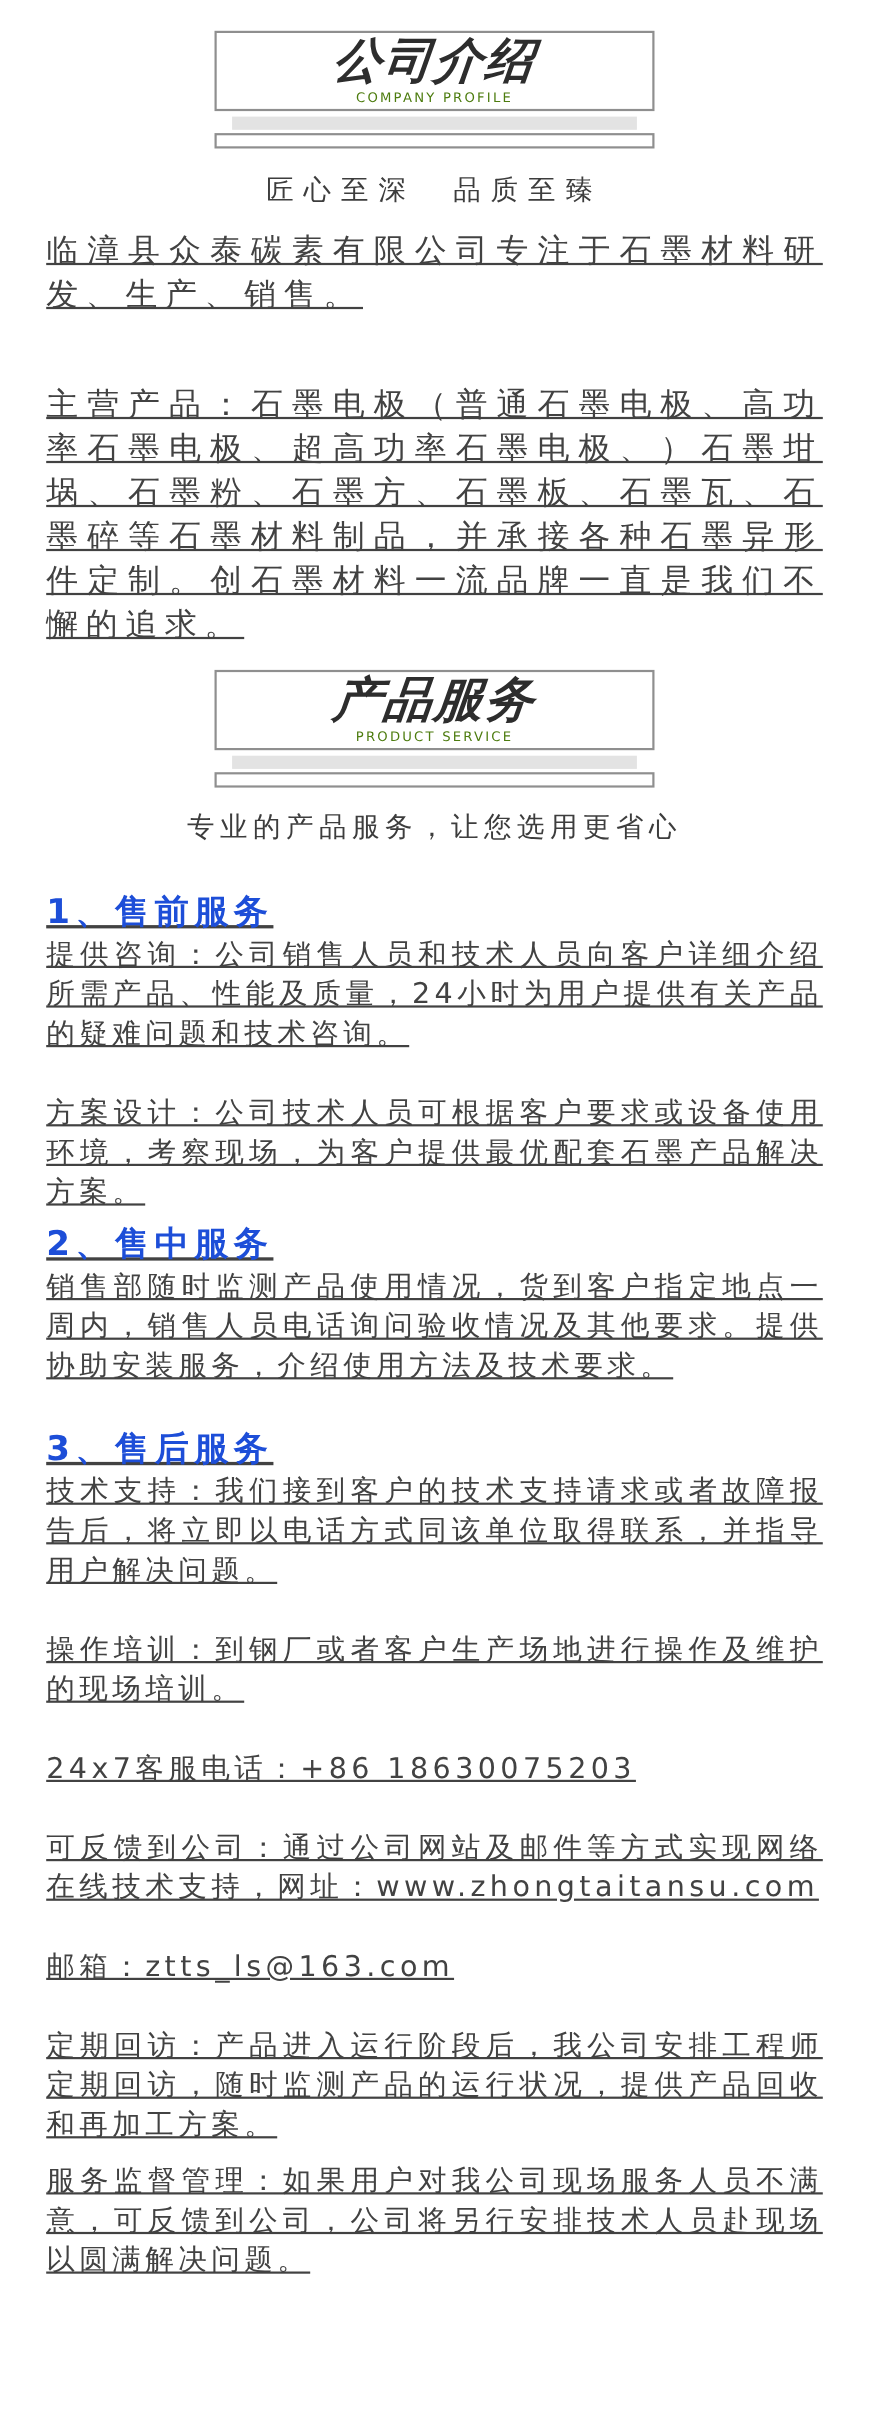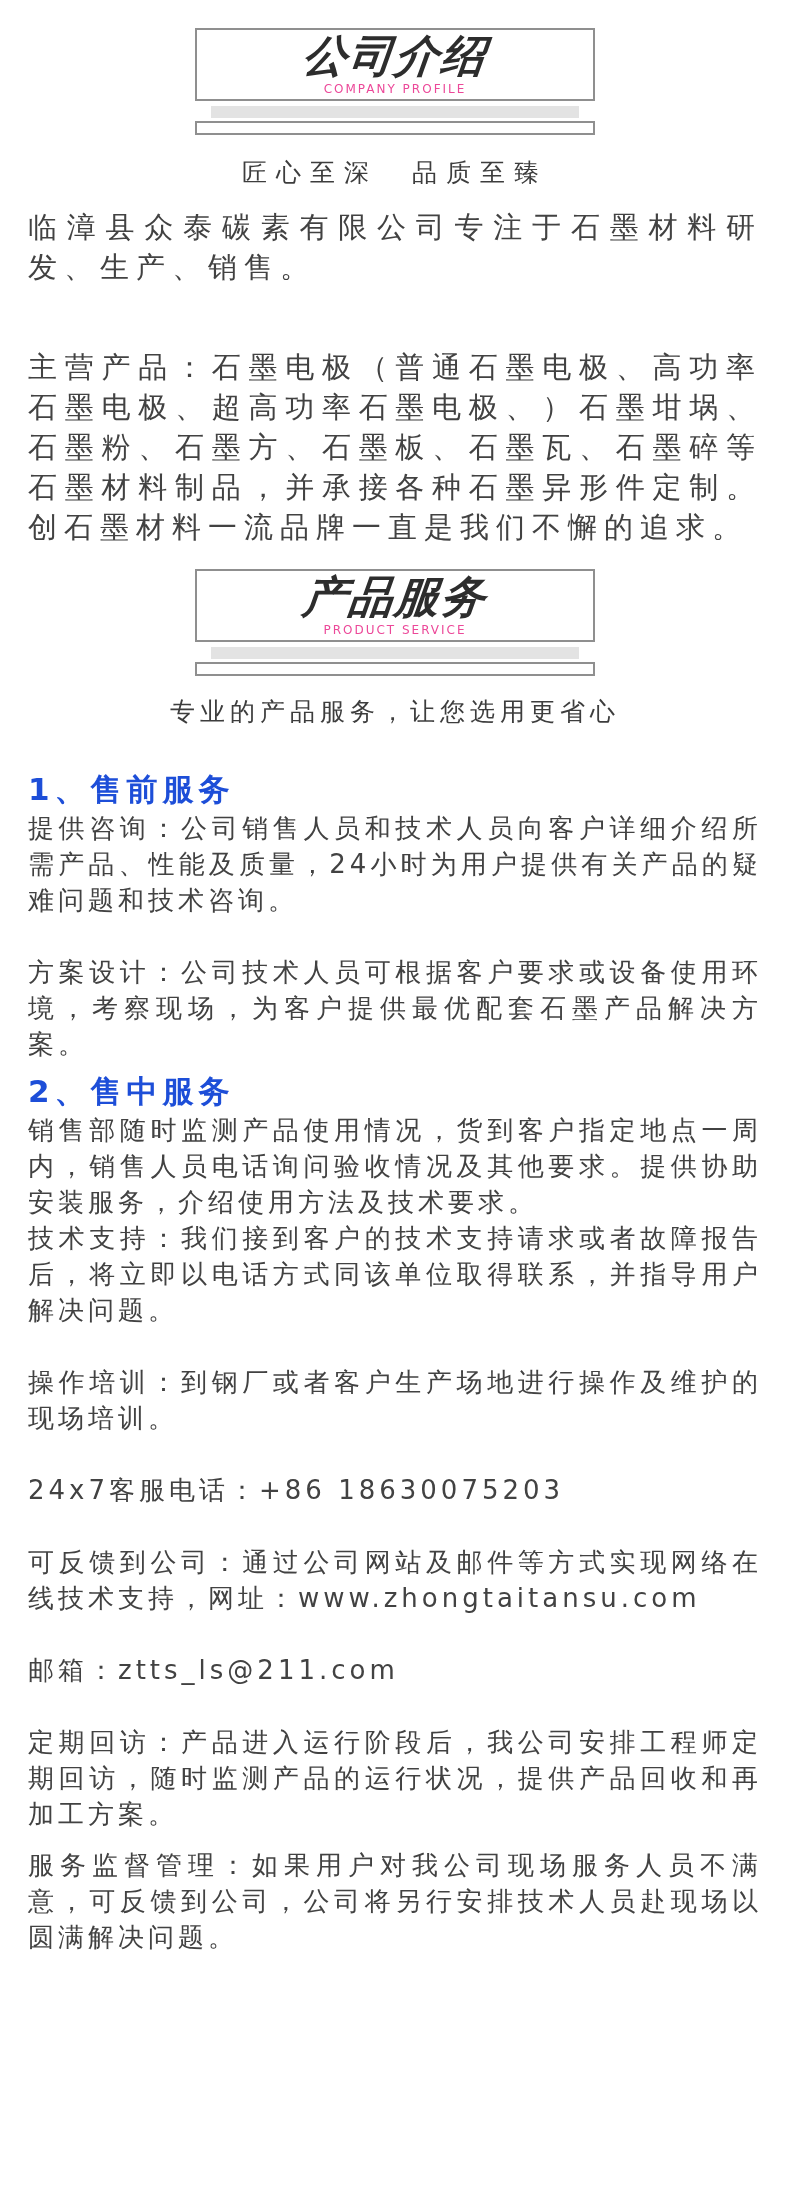--- a/index.html
+++ b/index.html
@@ -22,36 +22,36 @@
     display: flex; flex-direction: column; align-items: center; justify-content: center;
   }
   .hdr-title {
     font-size: 44px; line-height: 46px;
     font-weight: bold; font-style: italic;
     transform: skewX(-6deg);
     color: #2d2d2d; letter-spacing: 2px;
   }
   .hdr-sub {
     font-size: 12px; line-height: 14px;
-    letter-spacing: 2px; color: #ec4899; margin-top: 3px;
+    letter-spacing: 2px; color: #4d7c0f; margin-top: 3px;
     font-style: normal;
   }
   .hdr-gray-bar { width: 368px; height: 12px; background: #e3e3e3; margin: 5px auto 3px auto; }
   .hdr-outline-bar { width: 400px; height: 14px; border: 2px solid #8f8f8f; background: #ffffff; margin: 0 auto; }
 
   
   .tagline {
     text-align: center; color: #3d3d3d;
     font-size: 25px; line-height: 32px;
   }
   .tagline-1 { letter-spacing: 9px; margin-top: 22px; }
   .tagline-2 { letter-spacing: 5px; margin-top: 20px; }
 
   
-  .content { padding: 0 28px; }
+  .content { padding: 0 42px; text-decoration: underline; }
 
   .sec1-copy { margin-top: 18px; }
   .sec1-copy p {
     font-size: 29px; line-height: 40px; letter-spacing: 7px;
     text-align: justify; color: #424242;
   }
   .sec1-copy p + p { margin-top: 60px; }
 
   .sec1 { margin-bottom: 22px; }
   .sec2 { padding-bottom: 40px; }
@@ -112,26 +112,27 @@
       <div class="svc-copy">
         <p>提供咨询：公司销售人员和技术人员向客户详细介绍所需产品、性能及质量，24小时为用户提供有关产品的疑难问题和技术咨询。</p>
         <p>方案设计：公司技术人员可根据客户要求或设备使用环境，考察现场，为客户提供最优配套石墨产品解决方案。</p>
       </div>
 
       <div class="svc-heading gap-small">2、售中服务</div>
       <div class="svc-copy">
         <p>销售部随时监测产品使用情况，货到客户指定地点一周内，销售人员电话询问验收情况及其他要求。提供协助安装服务，介绍使用方法及技术要求。</p>
       </div>
 
+      <div class="svc-heading gap-large">3、售后服务</div>
       <div class="svc-copy">
         <p>技术支持：我们接到客户的技术支持请求或者故障报告后，将立即以电话方式同该单位取得联系，并指导用户解决问题。</p>
         <p>操作培训：到钢厂或者客户生产场地进行操作及维护的现场培训。</p>
         <p>24x7客服电话：+86 18630075203</p>
         <p>可反馈到公司：通过公司网站及邮件等方式实现网络在线技术支持，网址：www.zhongtaitansu.com</p>
-        <p>邮箱：ztts_ls@211.com</p>
+        <p>邮箱：ztts_ls@163.com</p>
         <p>定期回访：产品进入运行阶段后，我公司安排工程师定期回访，随时监测产品的运行状况，提供产品回收和再加工方案。</p>
         <p class="no-gap">服务监督管理：如果用户对我公司现场服务人员不满意，可反馈到公司，公司将另行安排技术人员赴现场以圆满解决问题。</p>
       </div>
 
     </div>
   </div>
 
 </div>
 
 </body></html>

